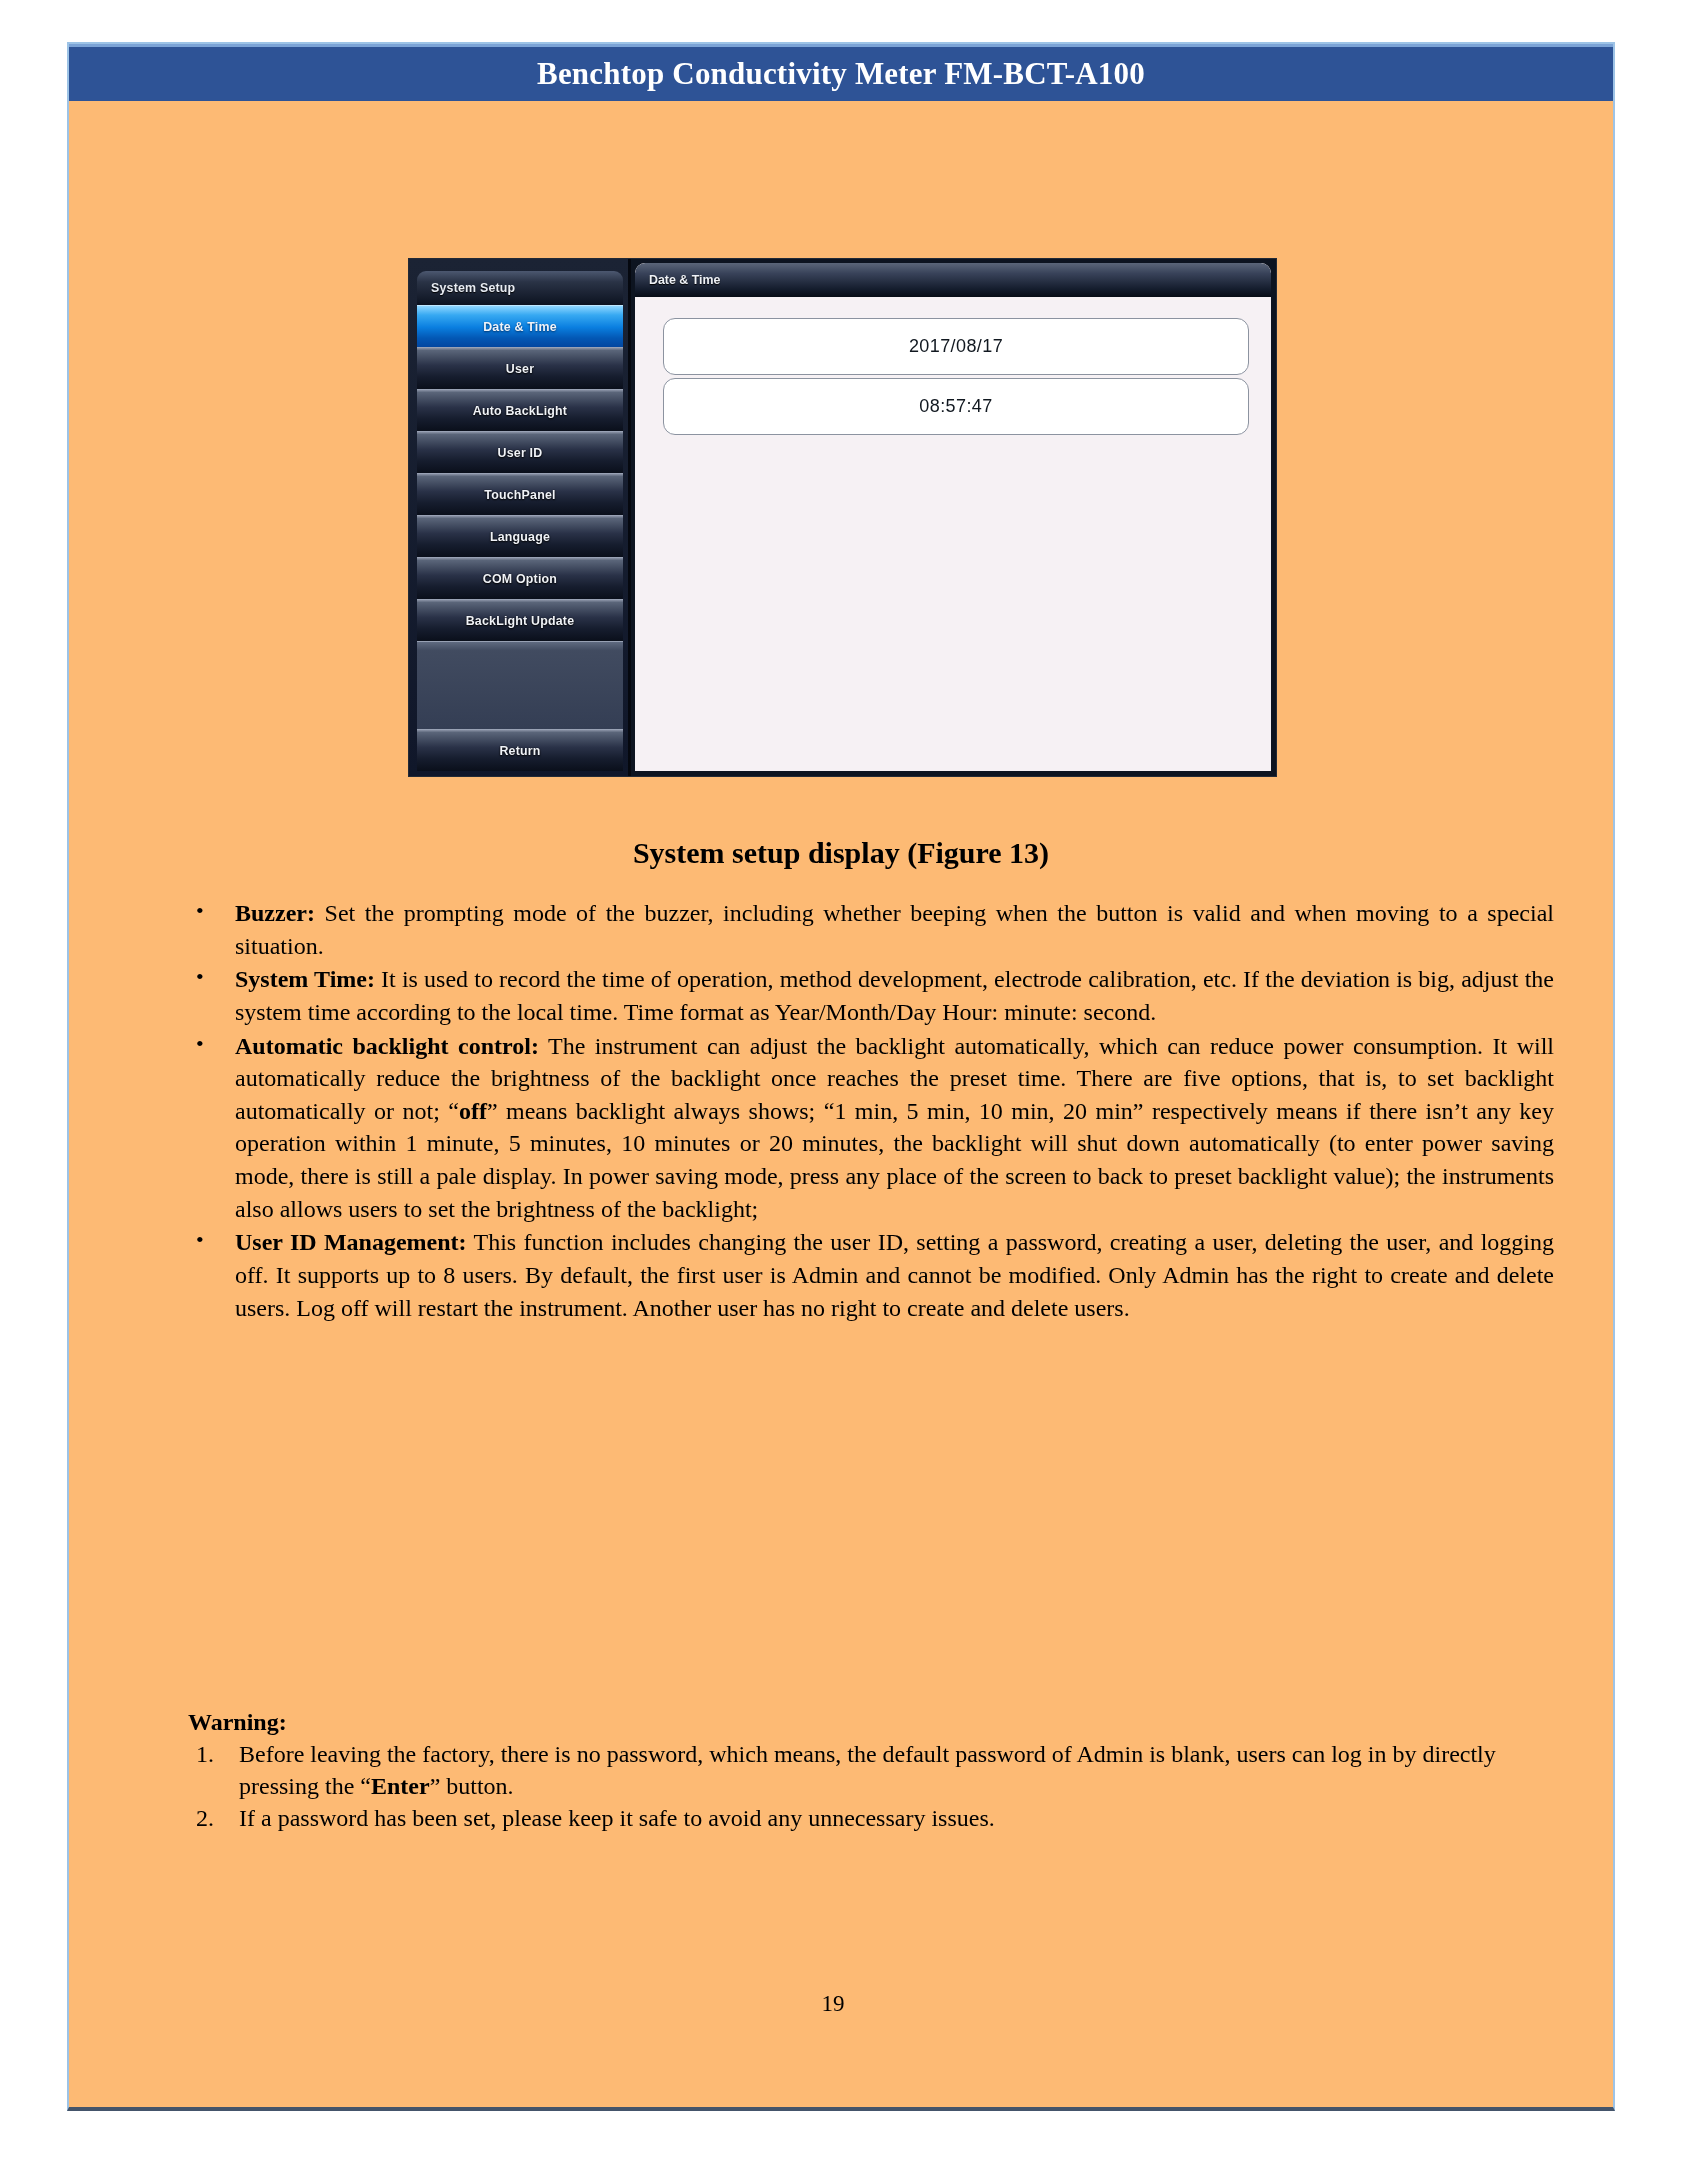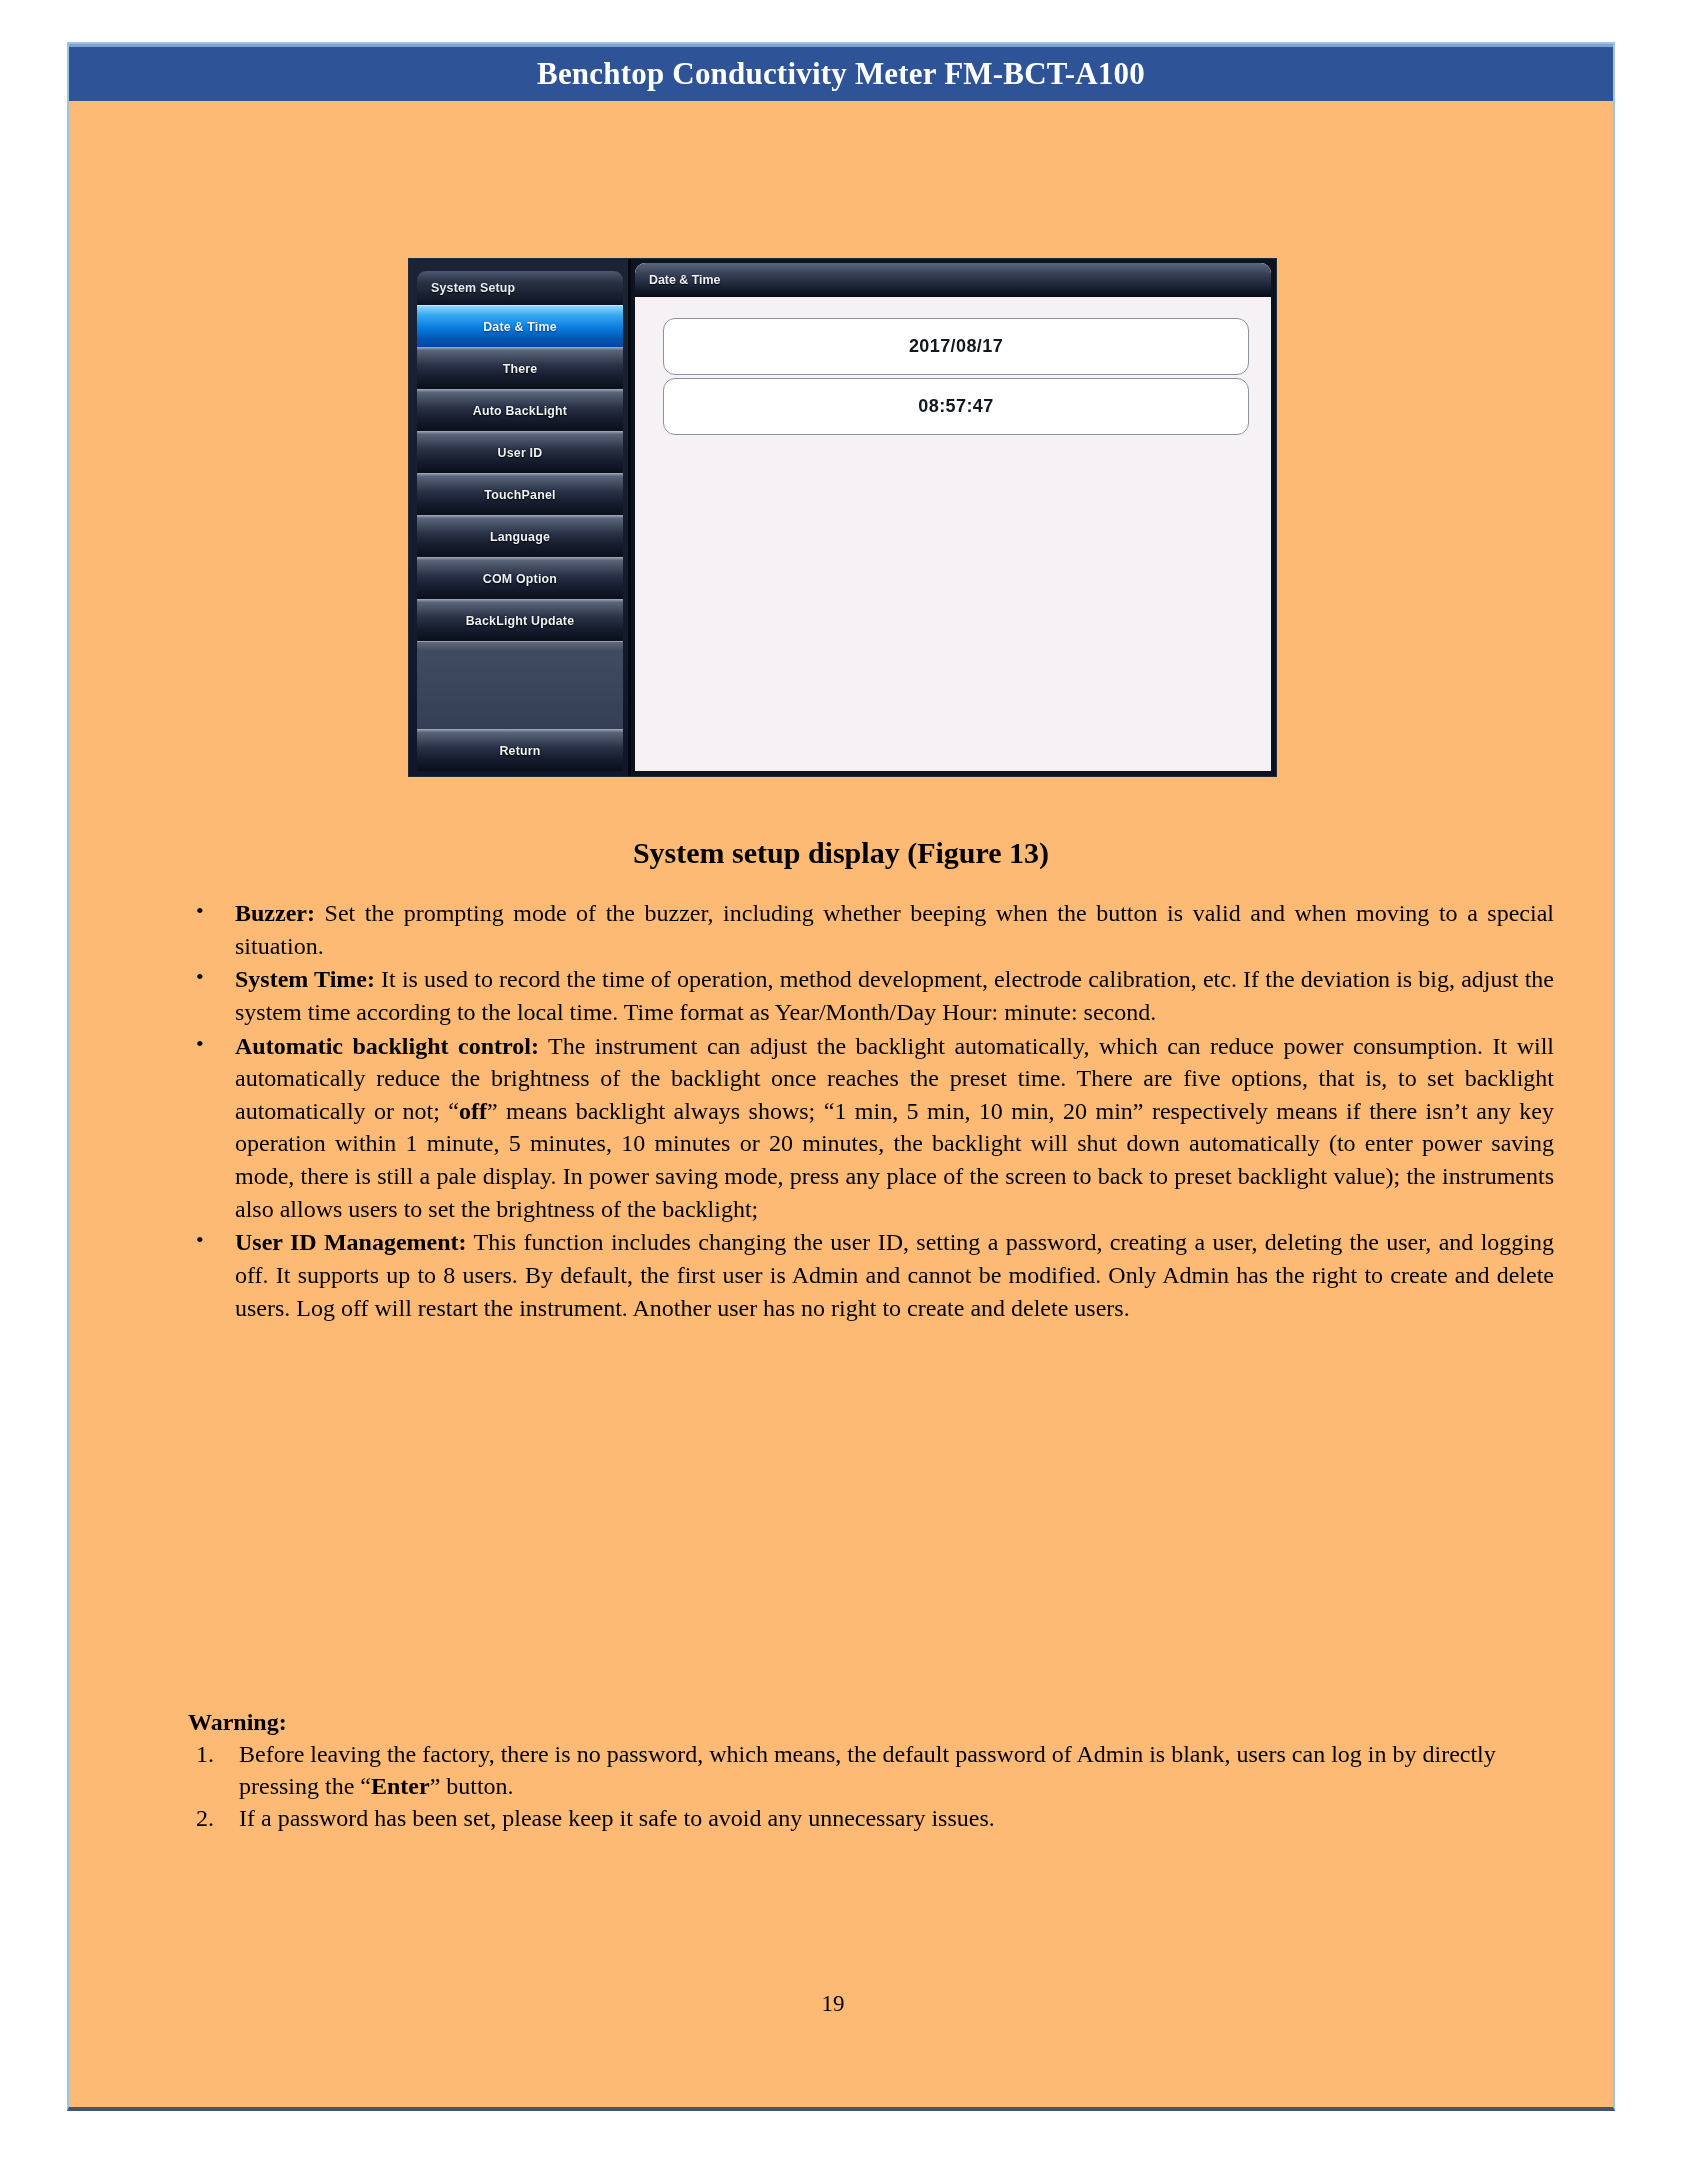--- a/index.html
+++ b/index.html
@@ -186,21 +186,21 @@
     display: flex;
     align-items: center;
     justify-content: center;
     box-sizing: border-box;
   }
   .field-box.f1 { top: 55px; }
   .field-box.f2 { top: 115px; }
   .field-box span {
     color: #111820;
     font-size: 18px;
-    font-weight: bold;
+    font-weight: normal;
     letter-spacing: 0.4px;
   }
 
   
   .figure-caption {
     position: absolute;
     left: 0;
     right: 0;
     top: 792px;
     text-align: center;
@@ -300,21 +300,21 @@
         <div class="dev-sidebar-inner">
           <div class="side-stack">
             <div class="side-title">
               <span>System Setup</span>
             </div>
 
             <div class="side-item active">
               <span>Date &amp; Time</span>
             </div>
             <div class="side-item">
-              <span>There</span>
+              <span>User</span>
             </div>
             <div class="side-item">
               <span>Auto BackLight</span>
             </div>
             <div class="side-item">
               <span>User ID</span>
             </div>
             <div class="side-item">
               <span>TouchPanel</span>
             </div>

